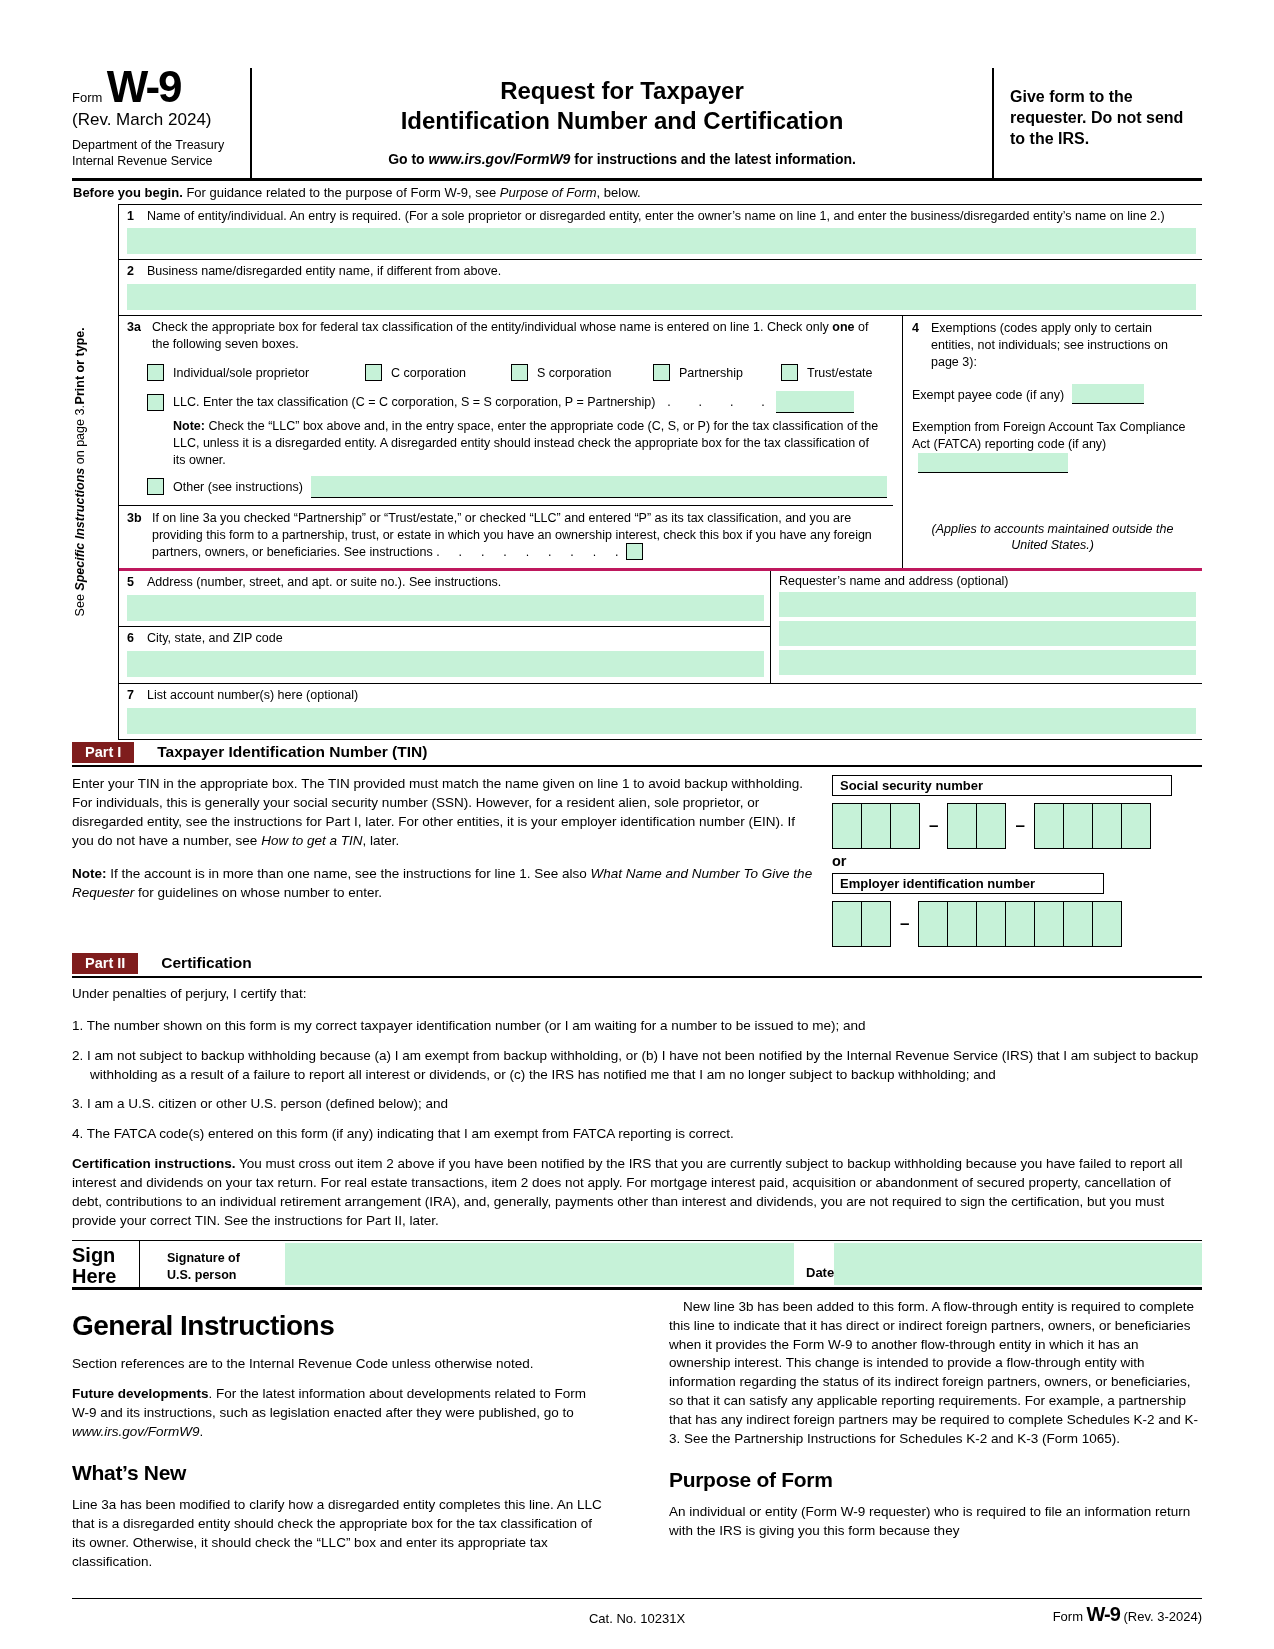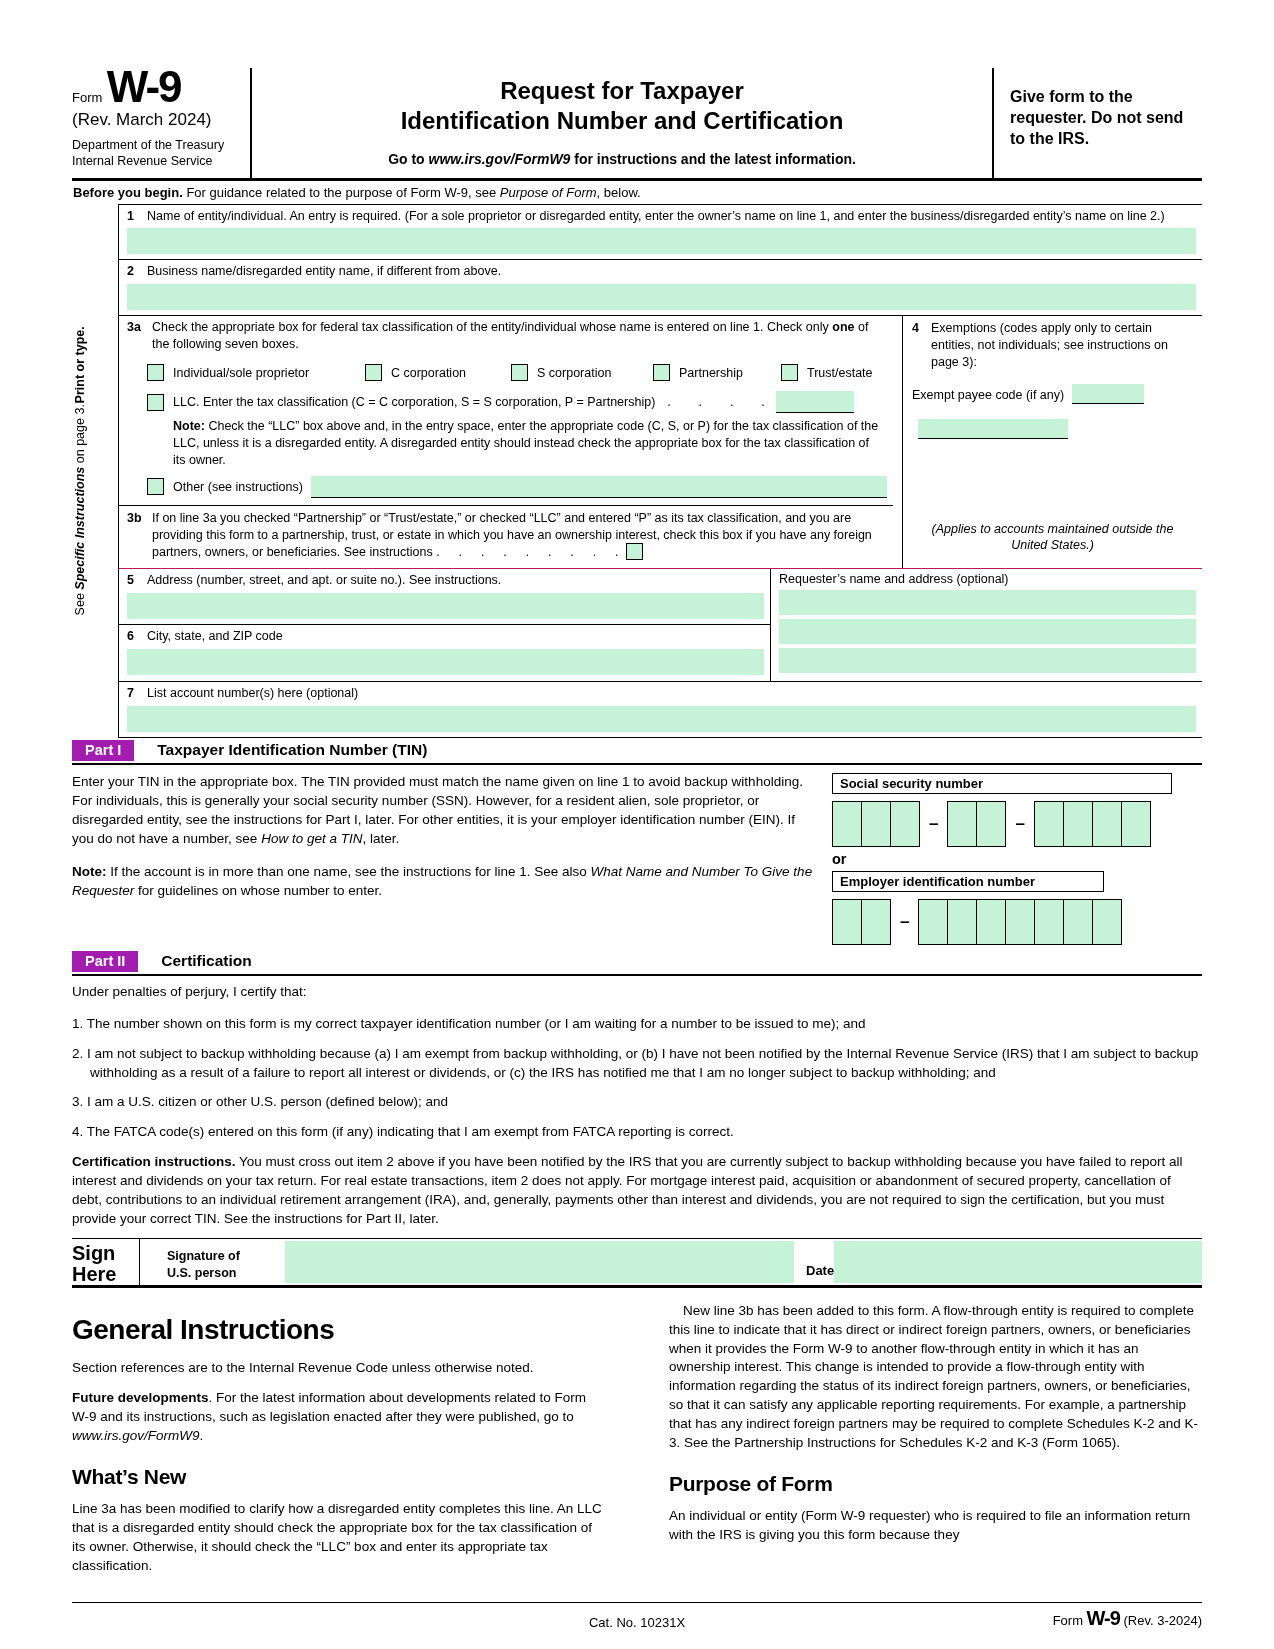--- a/index.html
+++ b/index.html
@@ -37,21 +37,21 @@
   .side-inner > span { display:block; text-align:center; }
   .main { flex:1; border-left:1px solid #000; border-top:1px solid #000; }
 
   .frow { border-bottom:1px solid #000; padding:3px 6px 4px 6px; }
   .fhead { display:flex; font-size:12.5px; line-height:1.35; }
   .fnum { font-weight:bold; width:22px; flex:none; padding-left:2px; }
   .fnum.wide { width:27px; }
   .flabel { flex:1; padding-right:4px; }
   .gfield { background:var(--g); height:26px; margin:4px 0 1px 2px; }
 
-  .split { display:flex; border-bottom:1px solid #be185d;gap:9px; }
+  .split { display:flex; border-bottom:3px solid #be185d;gap:9px; }
   .split-left { flex:1; display:flex; flex-direction:column; }
   .row3a { padding:3px 6px 7px 6px; border-bottom:1px solid #000; }
   .row3b { padding:4px 6px 7px 6px; flex:1; }
   .col4 { width:300px; border-left:1px solid #000; padding:4px 9px 4px 9px; font-size:12.5px; display:flex; flex-direction:column; line-height:1.35; }
   .col4-head { display:flex; }
   .col4-num { font-weight:bold; width:19px; flex:none; }
   .exempt-row { margin-top:13px; display:flex; align-items:flex-end; }
   .exempt-field { width:72px; height:20px; background:var(--g); border-bottom:1px solid #000; margin-left:8px; flex:none; }
   .fatca-p { margin-top:15px; }
   .fatca-field { display:inline-block; width:150px; height:20px; background:var(--g); border-bottom:1px solid #000; vertical-align:bottom; margin-left:6px; }
@@ -74,21 +74,21 @@
 
   .split56 { display:flex; border-bottom:1px solid #000; }
   .left56 { flex:1; }
   .row5 { border-bottom:1px solid #000; padding:3px 6px 4px 6px; }
   .row6 { padding:3px 6px 5px 6px; }
   .req { width:432px; border-left:1px solid #000; padding:3px 6px 4px 8px; font-size:12.5px; display:flex; flex-direction:column; }
   .gbar { background:var(--g); height:25px; margin-top:4px; }
 
   
   .part-bar { display:flex; align-items:center; border-bottom:2.5px solid #000; padding-bottom:2px; padding-top:2px; }
-  .part-label { background:#a21caf; color:#fff; font-weight:bold; font-size:14.5px; padding:2px 13px 3px; }
+  .part-label { background:#7f1d1d; color:#fff; font-weight:bold; font-size:14.5px; padding:2px 13px 3px; }
   .part-title { font-weight:bold; font-size:15.5px; padding-left:23px; }
 
   .p1body { display:flex; padding-top:8px; }
   .p1text { width:742px; font-size:13.5px; line-height:1.4; }
   .p1text p { margin:0 0 15px; }
   .tinarea { flex:1; padding-left:18px; }
   .tin-label-box { border:1.5px solid #000; font-weight:bold; font-size:13px; padding:2px 7px; width:340px; }
   .tin-label-box.ein { width:272px; }
   .cells { display:flex; align-items:center; margin-top:7px; margin-bottom:4px; }
   .group { display:flex; }
@@ -104,21 +104,21 @@
 
   
   .signrow { display:flex; border-top:1.5px solid #000; border-bottom:3px solid #000; margin-top:9px; height:50px; align-items:stretch; }
   .sign-big { width:67px; font-weight:bold; font-size:20px; line-height:1.05; padding-top:4px; }
   .sig-label { width:146px; border-left:1px solid #000; font-weight:bold; font-size:12.5px; padding:9px 4px 0 27px; line-height:1.35; }
   .sig-field { flex:1; background:var(--g); margin:2px 0; }
   .date-label { width:40px; font-weight:bold; font-size:13px; display:flex; align-items:flex-end; padding:0 6px 7px 12px; }
   .date-field { width:368px; background:var(--g); margin:2px 0; }
 
   
-  .gi { display:flex; gap:64px; margin-top:14px; }
+  .gi { display:flex; gap:64px; margin-top:8px; }
   .gi-col { flex:1; font-size:13.5px; line-height:1.4; }
   .gi-h1 { font-size:28px; font-weight:bold; margin:8px 0 10px; letter-spacing:-0.5px; }
   .gi-h2 { font-size:21px; font-weight:bold; margin:16px 0 9px; letter-spacing:-0.3px; }
   .gi-col p { margin:0 0 11px; }
   .indent1 { text-indent:14px; }
 
   
   .footer { display:flex; align-items:flex-end; border-top:1.5px solid #000; margin-top:16px; padding-top:4px; font-size:13px; }
   .f-side { flex:1; }
   .f-right { flex:1; text-align:right; }
@@ -241,21 +241,21 @@
         <div class="col4">
           <div class="col4-head">
             <div class="col4-num">4</div>
             <div>Exemptions (codes apply only to certain entities, not individuals; see instructions on page 3):</div>
           </div>
           <div class="exempt-row">
             <span>Exempt payee code (if any)</span>
             <span class="exempt-field"></span>
           </div>
           <div class="fatca-p">
-            <span class="fatca-field"></span>
+            <span>Exemption from Foreign Account Tax Compliance Act (FATCA) reporting code (if any)</span><span class="fatca-field"></span>
           </div>
           <div class="applies">(Applies to accounts maintained outside the United States.)</div>
         </div>
       </div>
 
       <div class="split56">
         <div class="left56">
           <div class="row5">
             <div class="fhead">
               <div class="fnum">5</div>

